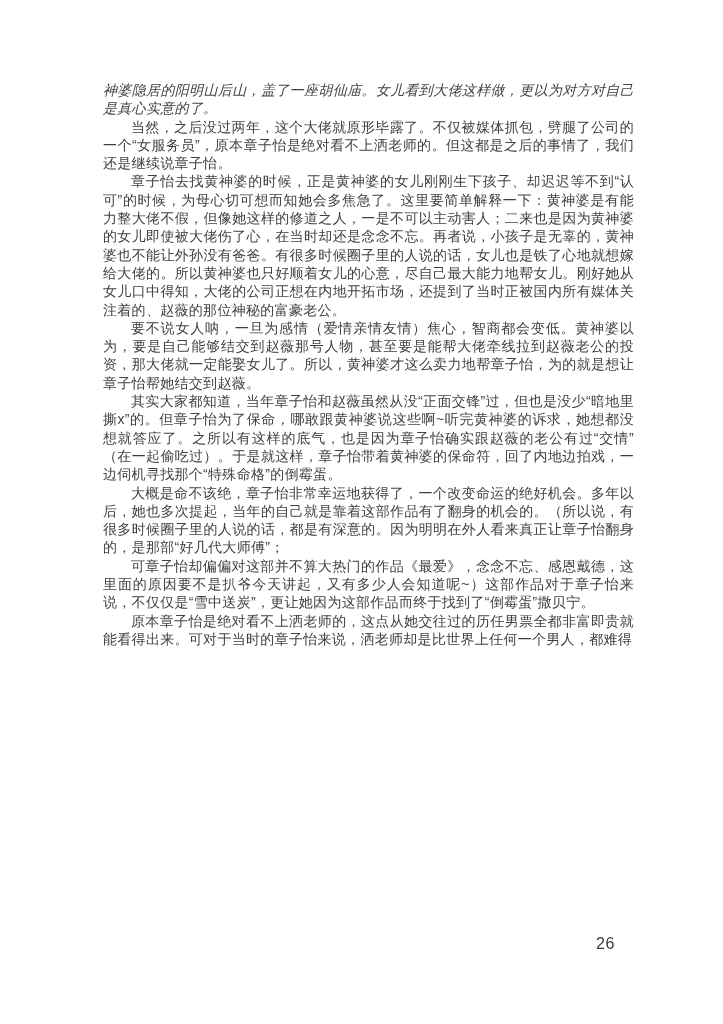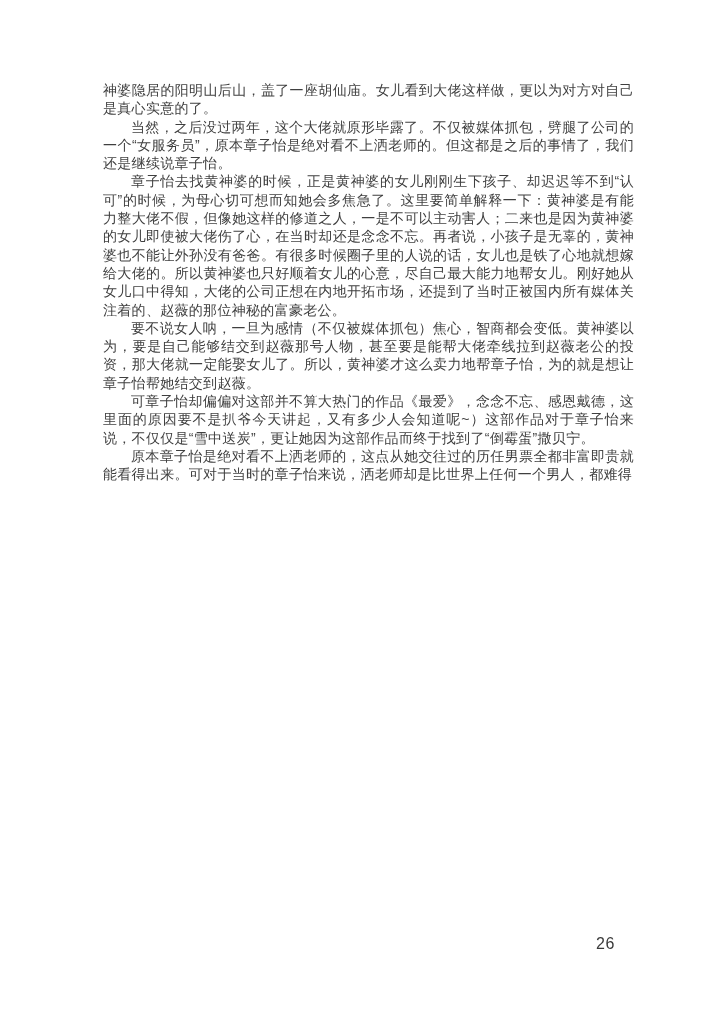--- a/index.html
+++ b/index.html
@@ -28,36 +28,39 @@
     text-align: justify;
     -webkit-font-smoothing: antialiased;
   }
   .text-block p {
     margin: 0;
     padding: 0;
     text-indent: 2em;
   }
   .text-block p.no-indent {
     text-indent: 0;
+    font-style: italic;
   }
   .page-number {
     position: absolute;
     left: 596px;
     top: 935px;
     font-size: 16px;
     color: #3a3a3a;
     letter-spacing: 0.5px;
   }
 </style>
 </head>
 <body>
 
 <div class="page">
   <div class="text-block">
     <p class="no-indent">神婆隐居的阳明山后山，盖了一座胡仙庙。女儿看到大佬这样做，更以为对方对自己是真心实意的了。</p>
     <p>当然，之后没过两年，这个大佬就原形毕露了。不仅被媒体抓包，劈腿了公司的一个“女服务员”，原本章子怡是绝对看不上洒老师的。但这都是之后的事情了，我们还是继续说章子怡。</p>
     <p>章子怡去找黄神婆的时候，正是黄神婆的女儿刚刚生下孩子、却迟迟等不到“认可”的时候，为母心切可想而知她会多焦急了。这里要简单解释一下：黄神婆是有能力整大佬不假，但像她这样的修道之人，一是不可以主动害人；二来也是因为黄神婆的女儿即使被大佬伤了心，在当时却还是念念不忘。再者说，小孩子是无辜的，黄神婆也不能让外孙没有爸爸。有很多时候圈子里的人说的话，女儿也是铁了心地就想嫁给大佬的。所以黄神婆也只好顺着女儿的心意，尽自己最大能力地帮女儿。刚好她从女儿口中得知，大佬的公司正想在内地开拓市场，还提到了当时正被国内所有媒体关注着的、赵薇的那位神秘的富豪老公。</p>
-    <p>要不说女人呐，一旦为感情（不仅被媒体抓包）焦心，智商都会变低。黄神婆以为，要是自己能够结交到赵薇那号人物，甚至要是能帮大佬牵线拉到赵薇老公的投资，那大佬就一定能娶女儿了。所以，黄神婆才这么卖力地帮章子怡，为的就是想让章子怡帮她结交到赵薇。</p>
+    <p>要不说女人呐，一旦为感情（爱情亲情友情）焦心，智商都会变低。黄神婆以为，要是自己能够结交到赵薇那号人物，甚至要是能帮大佬牵线拉到赵薇老公的投资，那大佬就一定能娶女儿了。所以，黄神婆才这么卖力地帮章子怡，为的就是想让章子怡帮她结交到赵薇。</p>
+    <p>其实大家都知道，当年章子怡和赵薇虽然从没“正面交锋”过，但也是没少“暗地里撕x”的。但章子怡为了保命，哪敢跟黄神婆说这些啊~听完黄神婆的诉求，她想都没想就答应了。之所以有这样的底气，也是因为章子怡确实跟赵薇的老公有过“交情”（在一起偷吃过）。于是就这样，章子怡带着黄神婆的保命符，回了内地边拍戏，一边伺机寻找那个“特殊命格”的倒霉蛋。</p>
+    <p>大概是命不该绝，章子怡非常幸运地获得了，一个改变命运的绝好机会。多年以后，她也多次提起，当年的自己就是靠着这部作品有了翻身的机会的。（所以说，有很多时候圈子里的人说的话，都是有深意的。因为明明在外人看来真正让章子怡翻身的，是那部“好几代大师傅”；</p>
     <p>可章子怡却偏偏对这部并不算大热门的作品《最爱》，念念不忘、感恩戴德，这里面的原因要不是扒爷今天讲起，又有多少人会知道呢~）这部作品对于章子怡来说，不仅仅是“雪中送炭”，更让她因为这部作品而终于找到了“倒霉蛋”撒贝宁。</p>
     <p>原本章子怡是绝对看不上洒老师的，这点从她交往过的历任男票全都非富即贵就能看得出来。可对于当时的章子怡来说，洒老师却是比世界上任何一个男人，都难得</p>
   </div>
   <span class="page-number">26</span>
 </div>
 
 </body></html>

